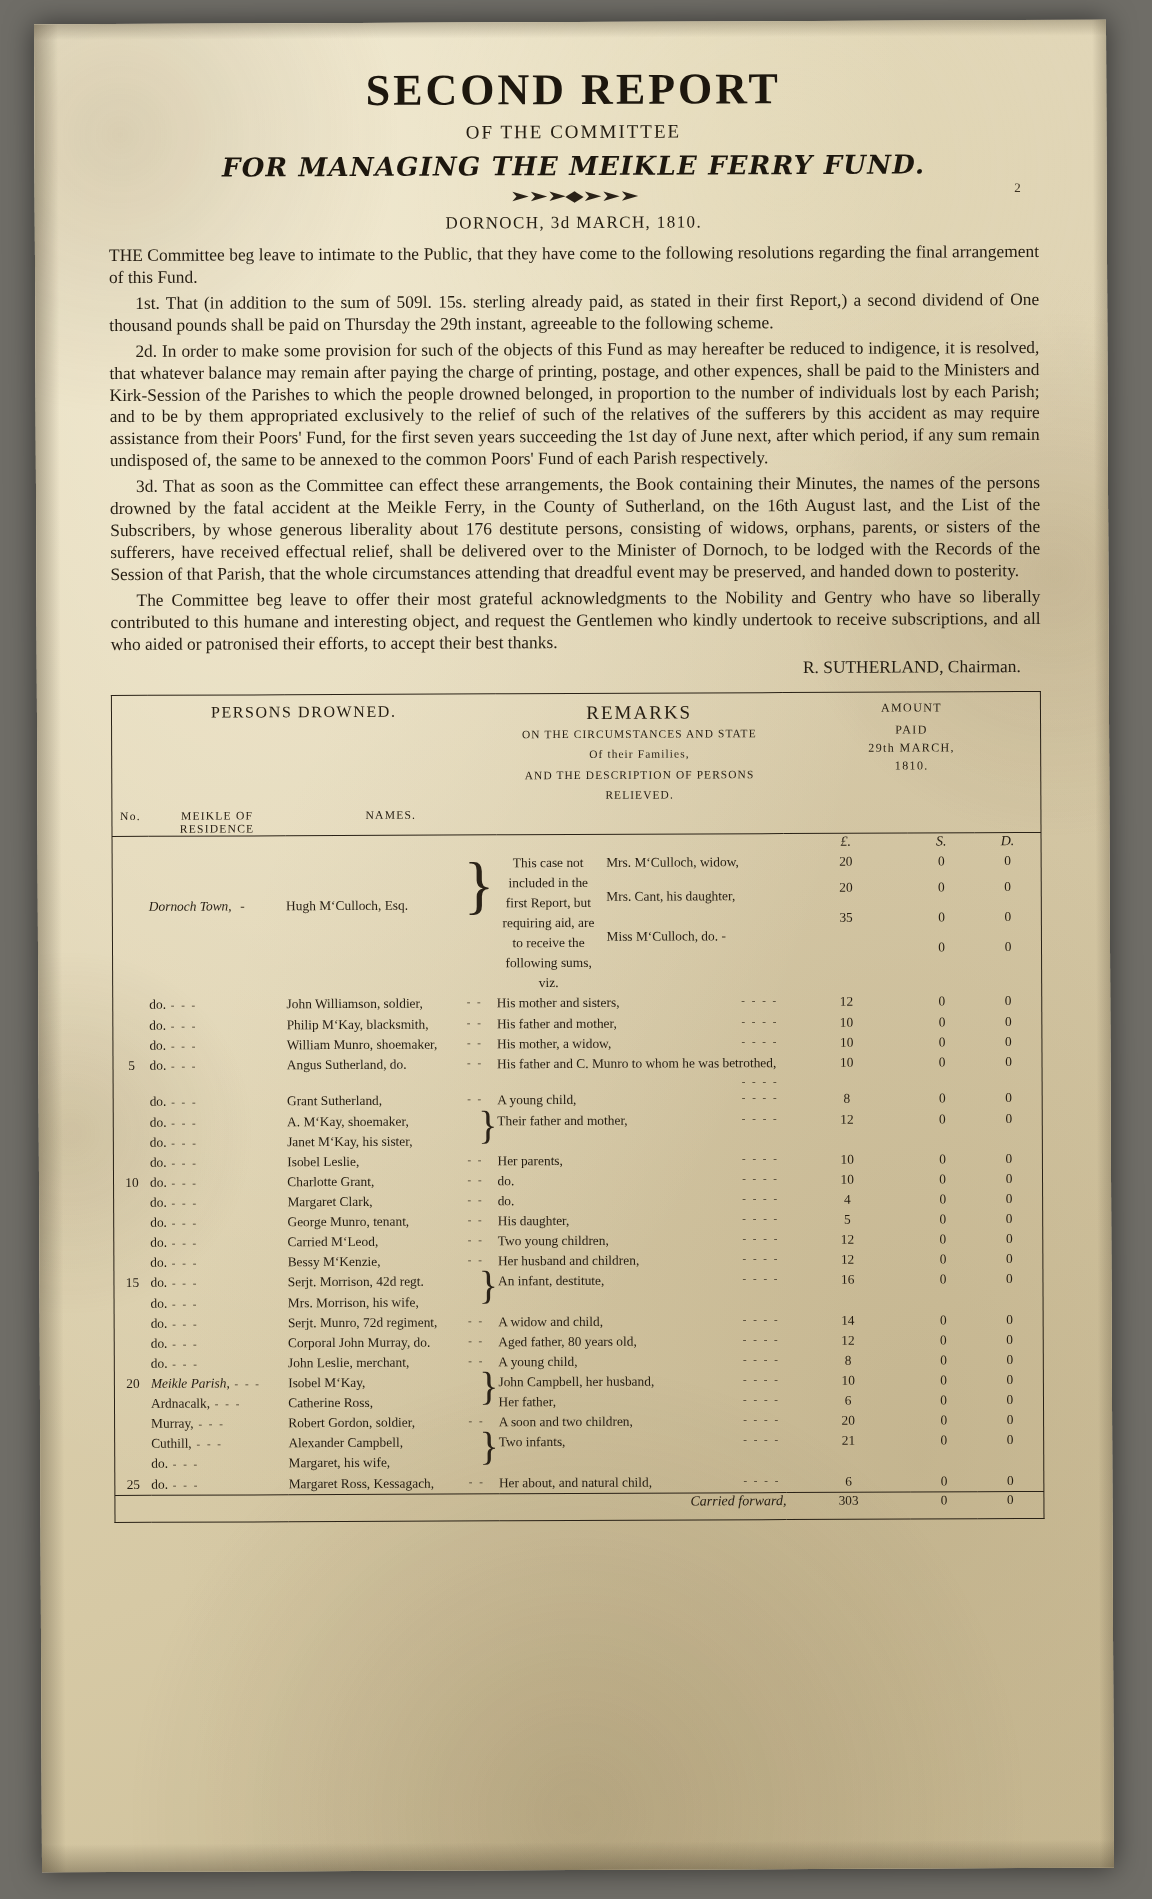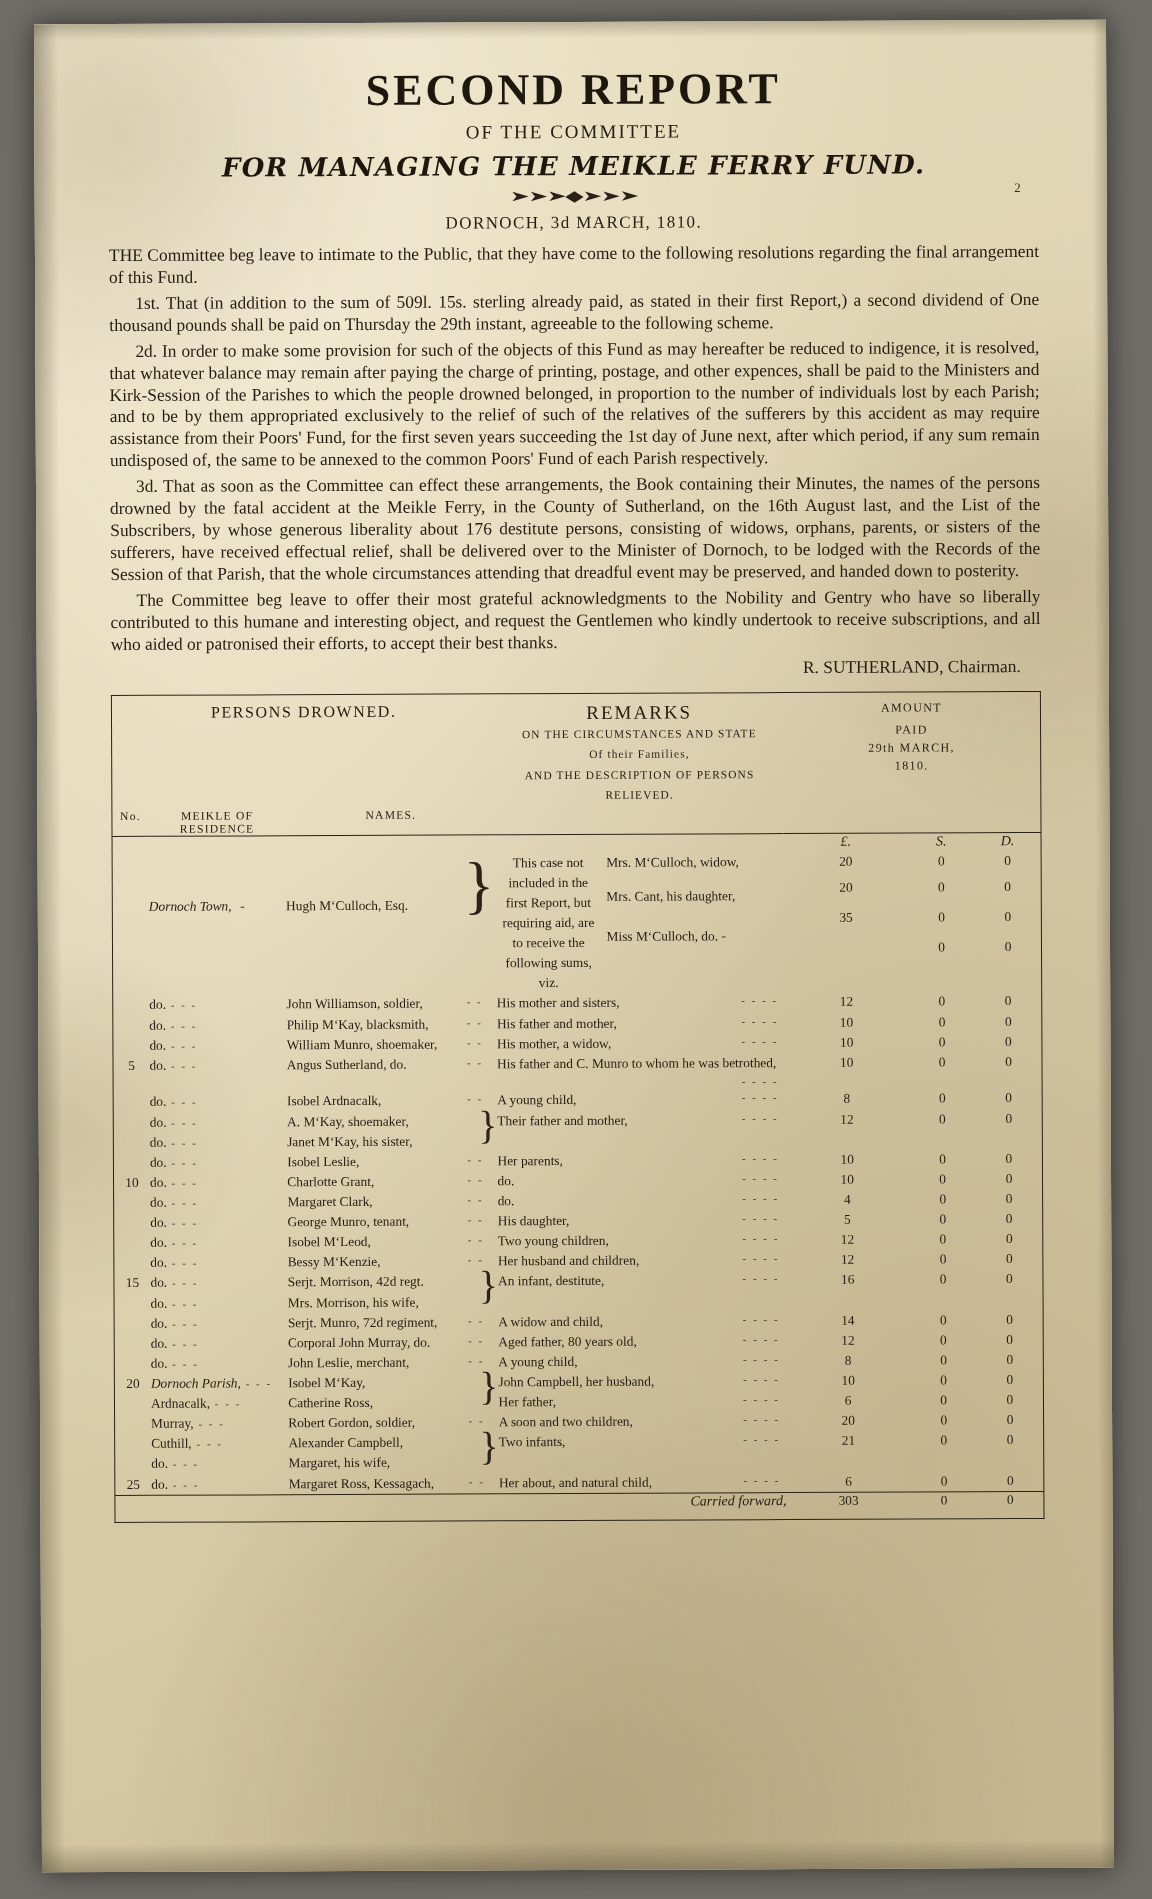--- a/index.html
+++ b/index.html
@@ -392,21 +392,21 @@
               <td class="c-res vline-r"><span>do.</span><span class="dots" style="font-size: 11px;">  -   -   -</span></td>
               <td class="c-name vline-r brace"><span>Angus Sutherland,  do.</span><span class="dots" style="float: right; font-size: 11px; padding-right: 14px;">-   -</span></td>
               <td class="c-rem vline-r"><span>His father and C. Munro to whom he was betrothed,</span><span class="dots" style="float: right; font-size: 11px; padding-right: 6px;">-   -   -   -</span></td>
               <td class="c-l vline-r">10</td>
               <td class="c-s vline-r">0</td>
               <td class="c-d">0</td>
             </tr>
             <tr class="rows">
               <td class="c-no vline-r"></td>
               <td class="c-res vline-r"><span>do.</span><span class="dots" style="font-size: 11px;">  -   -   -</span></td>
-              <td class="c-name vline-r brace"><span>Isobel Ardnacalk,</span><span class="dots" style="float: right; font-size: 11px; padding-right: 14px;">-   -</span></td>
+              <td class="c-name vline-r brace"><span>Grant Sutherland,</span><span class="dots" style="float: right; font-size: 11px; padding-right: 14px;">-   -</span></td>
               <td class="c-rem vline-r"><span>A young child,</span><span class="dots" style="float: right; font-size: 11px; padding-right: 6px;">-   -   -   -</span></td>
               <td class="c-l vline-r">8</td>
               <td class="c-s vline-r">0</td>
               <td class="c-d">0</td>
             </tr>
             <tr class="rows">
               <td class="c-no vline-r"></td>
               <td class="c-res vline-r"><span>do.</span><span class="dots" style="font-size: 11px;">  -   -   -</span></td>
               <td class="c-name vline-r brace"><span>A. M‘Kay, shoemaker,</span><span class="dots" style="float: right; font-size: 11px; padding-right: 14px;"></span><span class="bigbrace" style="right: 0px; top: -2px; font-size: 40px;">}</span></td>
               <td class="c-rem vline-r"><span>Their father and mother,</span><span class="dots" style="float: right; font-size: 11px; padding-right: 6px;">-   -   -   -</span></td>
@@ -455,21 +455,21 @@
               <td class="c-res vline-r"><span>do.</span><span class="dots" style="font-size: 11px;">  -   -   -</span></td>
               <td class="c-name vline-r brace"><span>George Munro, tenant,</span><span class="dots" style="float: right; font-size: 11px; padding-right: 14px;">-   -</span></td>
               <td class="c-rem vline-r"><span>His daughter,</span><span class="dots" style="float: right; font-size: 11px; padding-right: 6px;">-   -   -   -</span></td>
               <td class="c-l vline-r">5</td>
               <td class="c-s vline-r">0</td>
               <td class="c-d">0</td>
             </tr>
             <tr class="rows">
               <td class="c-no vline-r"></td>
               <td class="c-res vline-r"><span>do.</span><span class="dots" style="font-size: 11px;">  -   -   -</span></td>
-              <td class="c-name vline-r brace"><span>Isobel M‘Leod,</span><span class="dots" style="float: right; font-size: 11px; padding-right: 14px;">-   -</span></td>
+              <td class="c-name vline-r brace"><span>Carried M‘Leod,</span><span class="dots" style="float: right; font-size: 11px; padding-right: 14px;">-   -</span></td>
               <td class="c-rem vline-r"><span>Two young children,</span><span class="dots" style="float: right; font-size: 11px; padding-right: 6px;">-   -   -   -</span></td>
               <td class="c-l vline-r">12</td>
               <td class="c-s vline-r">0</td>
               <td class="c-d">0</td>
             </tr>
             <tr class="rows">
               <td class="c-no vline-r"></td>
               <td class="c-res vline-r"><span>do.</span><span class="dots" style="font-size: 11px;">  -   -   -</span></td>
               <td class="c-name vline-r brace"><span>Bessy M‘Kenzie,</span><span class="dots" style="float: right; font-size: 11px; padding-right: 14px;">-   -</span></td>
               <td class="c-rem vline-r"><span>Her husband and children,</span><span class="dots" style="float: right; font-size: 11px; padding-right: 6px;">-   -   -   -</span></td>
@@ -517,21 +517,21 @@
               <td class="c-no vline-r"></td>
               <td class="c-res vline-r"><span>do.</span><span class="dots" style="font-size: 11px;">  -   -   -</span></td>
               <td class="c-name vline-r brace"><span>John Leslie, merchant,</span><span class="dots" style="float: right; font-size: 11px; padding-right: 14px;">-   -</span></td>
               <td class="c-rem vline-r"><span>A young child,</span><span class="dots" style="float: right; font-size: 11px; padding-right: 6px;">-   -   -   -</span></td>
               <td class="c-l vline-r">8</td>
               <td class="c-s vline-r">0</td>
               <td class="c-d">0</td>
             </tr>
             <tr class="rows">
               <td class="c-no vline-r">20</td>
-              <td class="c-res vline-r" style="font-style: italic;"><span>Dornoch Parish,</span><span class="dots" style="font-size: 11px;">  -   -   -</span></td>
+              <td class="c-res vline-r" style="font-style: italic;"><span>Meikle Parish,</span><span class="dots" style="font-size: 11px;">  -   -   -</span></td>
               <td class="c-name vline-r brace"><span>Isobel M‘Kay,</span><span class="dots" style="float: right; font-size: 11px; padding-right: 14px;"></span><span class="bigbrace" style="right: 0px; top: -2px; font-size: 40px;">}</span></td>
               <td class="c-rem vline-r"><span>John Campbell, her husband,</span><span class="dots" style="float: right; font-size: 11px; padding-right: 6px;">-   -   -   -</span></td>
               <td class="c-l vline-r">10</td>
               <td class="c-s vline-r">0</td>
               <td class="c-d">0</td>
             </tr>
             <tr class="rows">
               <td class="c-no vline-r"></td>
               <td class="c-res vline-r"><span>Ardnacalk,</span><span class="dots" style="font-size: 11px;">  -   -   -</span></td>
               <td class="c-name vline-r brace"><span>Catherine Ross,</span><span class="dots" style="float: right; font-size: 11px; padding-right: 14px;"></span></td>

